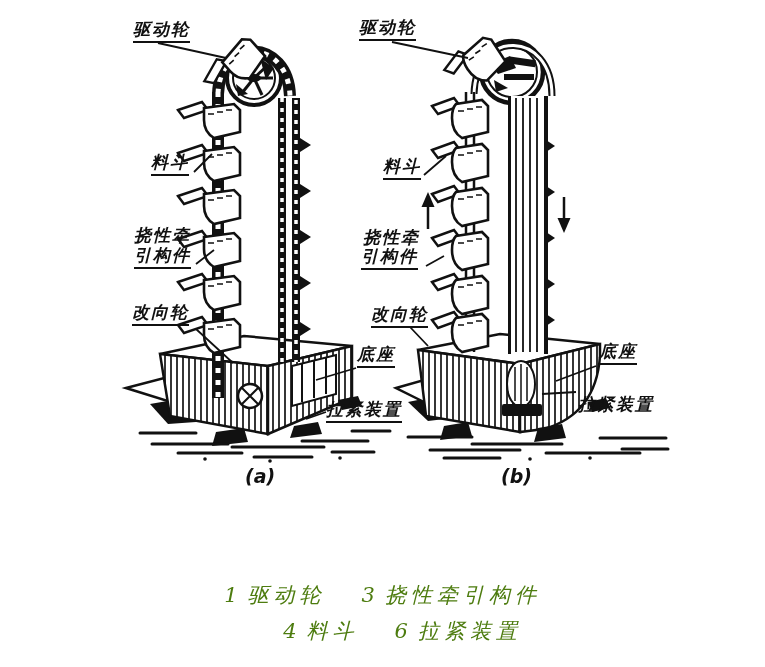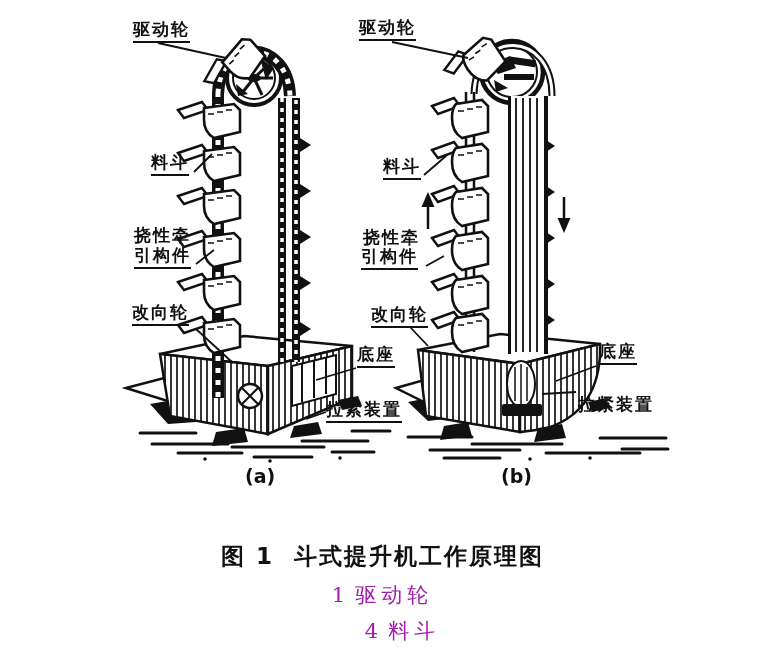--- a/index.html
+++ b/index.html
@@ -1,33 +1,33 @@
 <!DOCTYPE html>
 <html><head>
 <meta charset="utf-8">
 <style>
   html,body { margin:0; padding:0; background:#fff; }
   .page {
     position:relative; width:765px; height:667px; background:#fff;
-    font-family:"DejaVu Sans", sans-serif; color:#111; overflow:hidden;
+    font-family:"DejaVu Sans", sans-serif; color:#111; overflow:hidden;font-style:italic;
   }
   .drawing-svg { position:absolute; left:0; top:0; }
   .lbl {
     position:absolute; font-weight:bold; font-size:17px; letter-spacing:2px;
     line-height:1.15; color:#111; white-space:nowrap;
   }
   .ul { border-bottom:2px solid #111; padding-bottom:1px; }
   .tag { position:absolute; font-weight:bold; font-size:19px; color:#111; }
   .caption-title {
     position:absolute; top:541px; left:0; width:765px; text-align:center;
     font-weight:bold; font-size:23px; letter-spacing:2px; white-space:pre; color:#111;
   }
   .legend-row {
     position:absolute; left:0; width:765px; display:flex; justify-content:center;
-    gap:36px; font-family:"DejaVu Serif", serif; font-size:21px; color:#a21caf;
+    gap:36px; font-family:"DejaVu Serif", serif; font-size:21px; color:#4d7c0f;
   }
   .legend-row-1 { top:581px; }
   .legend-row-2 { top:617px;padding-left:20px; }
   .legend-item { white-space:nowrap; }
   .lnum { margin-right:10px; }
   .llab { letter-spacing:5px; }
 </style>
 </head>
 <body>
 
@@ -202,22 +202,23 @@
 
   <div class="lbl ul" style="left:359px; top:18px;">驱动轮</div>
   <div class="lbl ul" style="left:383px; top:157px;">料斗</div>
   <div class="lbl" style="left:363px; top:228px;">挠性牵</div>
   <div class="lbl ul" style="left:361px; top:247px;">引构件</div>
   <div class="lbl ul" style="left:371px; top:305px;">改向轮</div>
   <div class="lbl ul" style="left:599px; top:342px;">底座</div>
   <div class="lbl" style="left:578px; top:395px;">拉紧装置</div>
   <div class="tag" style="left:501px; top:465px;">(b)</div>
 
-  <div class="caption-title">图 1  斗式提升机工作原理图</div>
 
   <div class="legend-row legend-row-1">
     <span class="legend-item"><span class="lnum">1</span><span class="llab">驱动轮</span></span>
+    <span class="legend-item"><span class="lnum">3</span><span class="llab">挠性牵引构件</span></span>
   </div>
   <div class="legend-row legend-row-2">
     <span class="legend-item"><span class="lnum">4</span><span class="llab">料斗</span></span>
+    <span class="legend-item"><span class="lnum">6</span><span class="llab">拉紧装置</span></span>
   </div>
 
 </div>
 
 </body></html>

